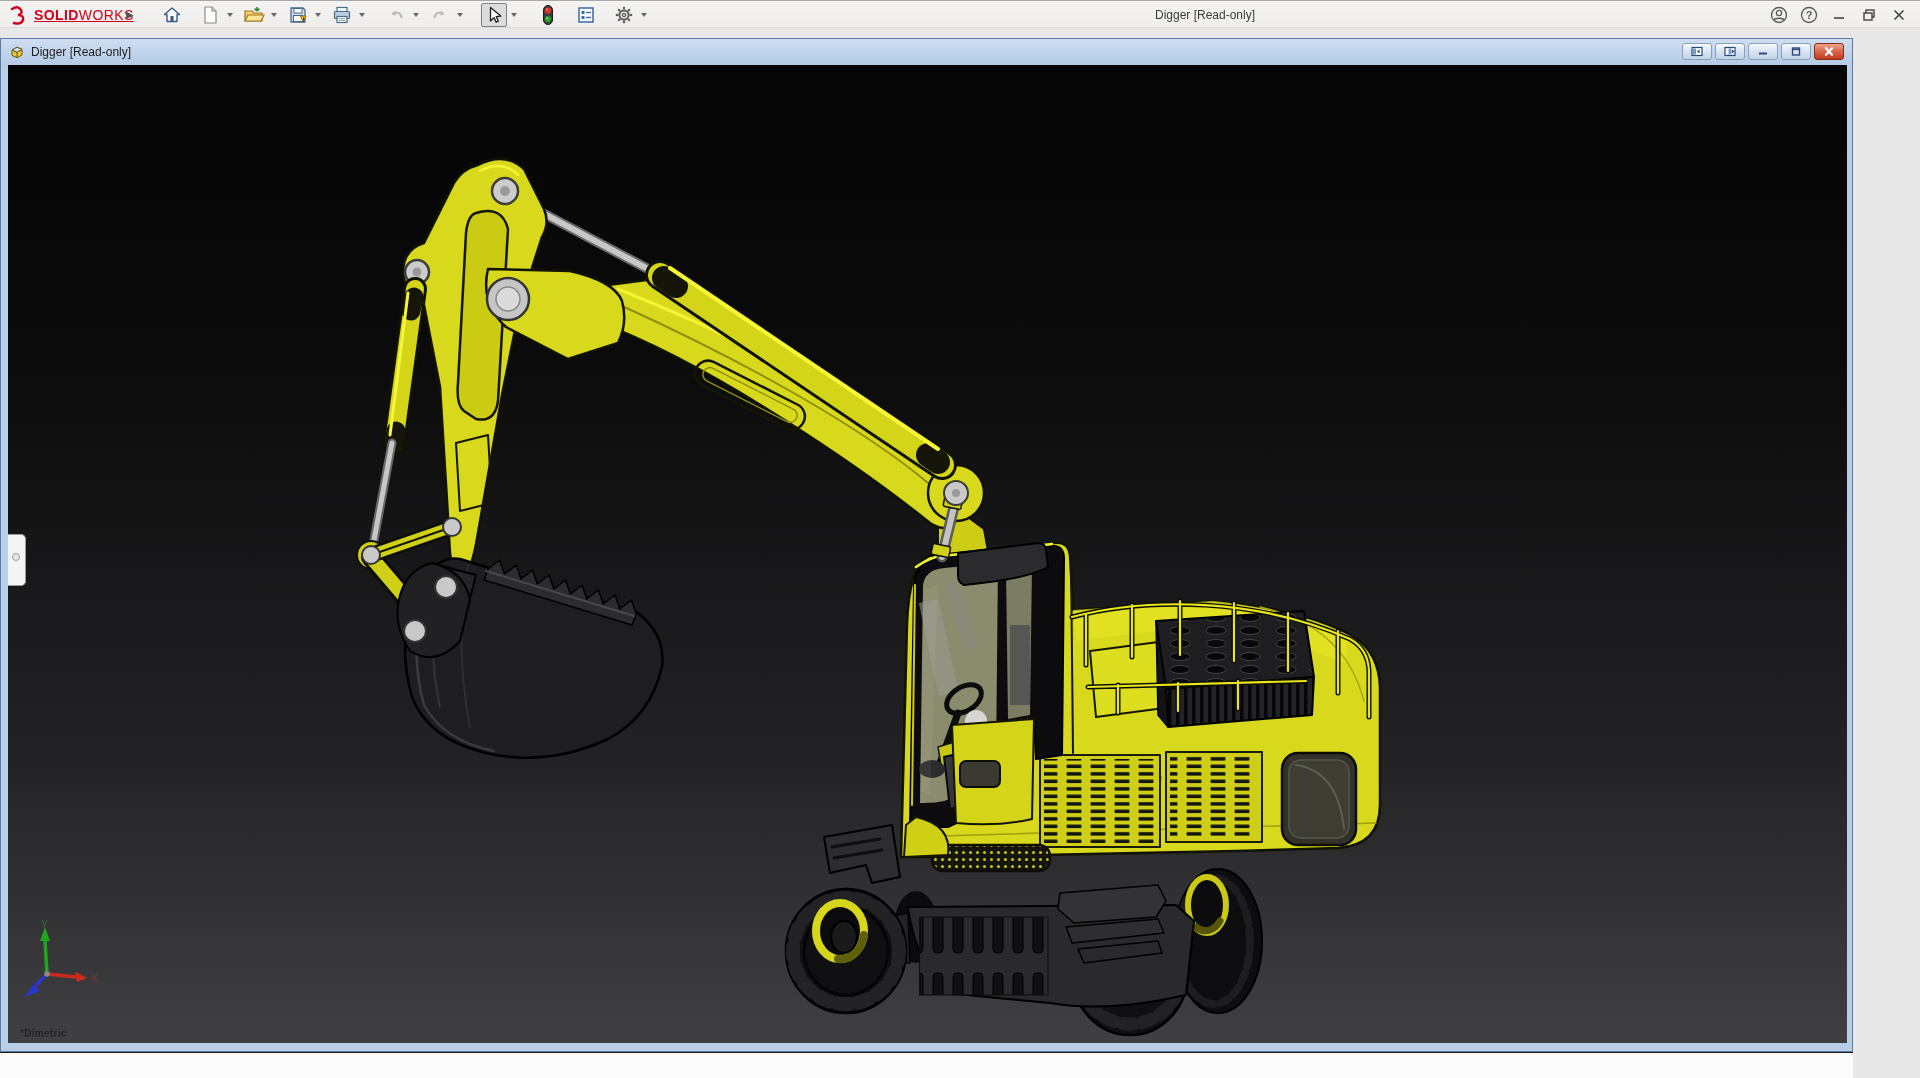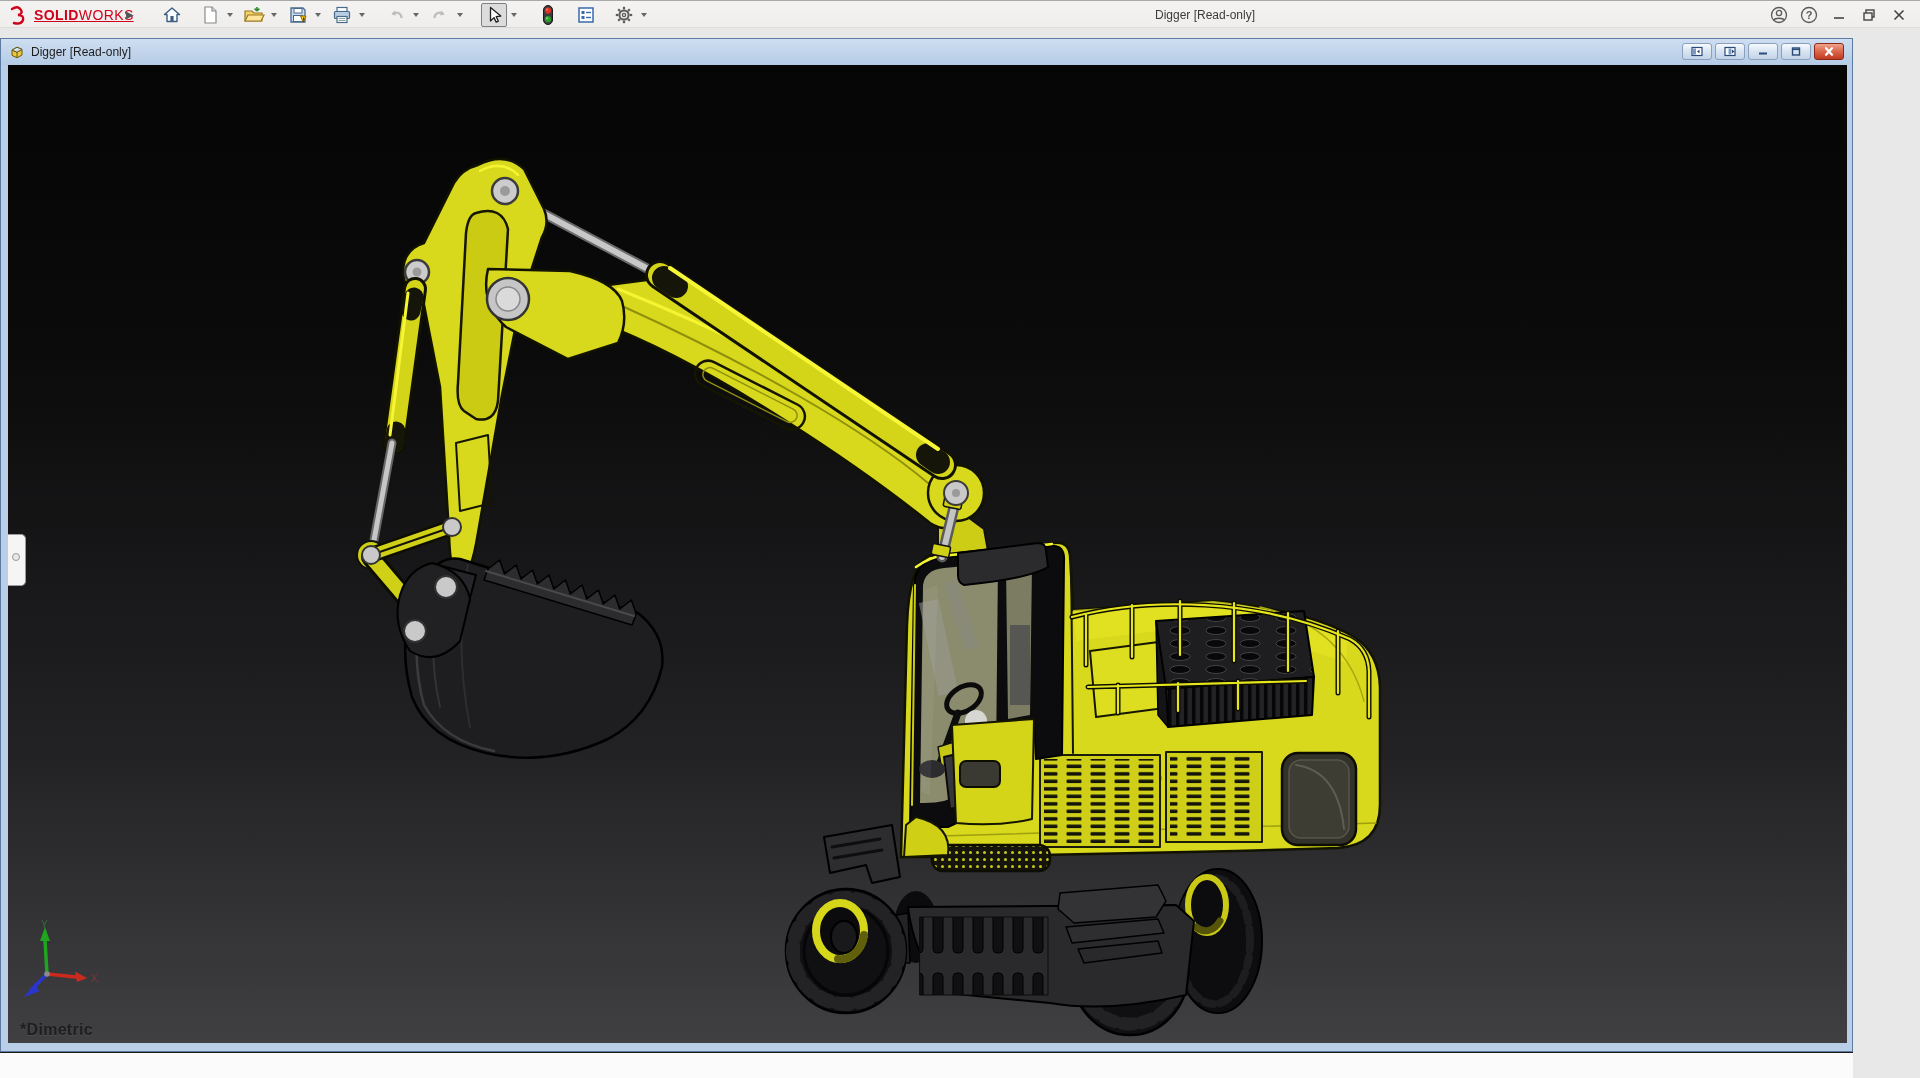--- a/index.html
+++ b/index.html
@@ -38,21 +38,21 @@
         background:linear-gradient(#f7fafd,#dbe6f2 45%,#c3d4e8);display:flex;align-items:center;justify-content:center;cursor:pointer;}
   .dbtn.close{background:linear-gradient(#f0a490,#dd6a4e 45%,#c23a22);border-color:#8c2a16;}
   .viewport{position:absolute;left:7px;top:26px;width:1839px;height:980px;
             background:linear-gradient(#050505,#0b0b0c 30%,#222224 70%,#404043);overflow:hidden;}
   .doc-bottom{position:absolute;left:0;bottom:0;width:100%;height:8px;background:#b9cfe8;}
 
   .fm-tab{position:absolute;left:0;top:469px;width:18px;height:52px;background:#f5f5f5;
           border:1px solid #9a9a9a;border-left:none;border-radius:0 5px 5px 0;cursor:pointer;}
   .fm-tab .dot{position:absolute;left:4px;top:18px;width:8px;height:8px;border:1px solid #9a9a9a;border-radius:50%;background:#e8e8e8;}
 
-  .view-label{position:absolute;left:12px;bottom:6px;font-size:16px;font-weight:bold;
+  .view-label{position:absolute;left:12px;bottom:6px;font-size:10px;font-weight:bold;
               color:#1e1e1e;text-shadow:0 1px 0 rgba(255,255,255,.07);letter-spacing:.3px;}
   .triad{position:absolute;left:14px;top:855px;width:90px;height:95px;}
 
   .right-gutter{position:absolute;left:1853px;top:28px;width:67px;height:1050px;background:#e9e8e8;}
   .statusbar{position:absolute;left:0;top:1053px;width:1853px;height:25px;background:#fbfbfb;}
 
   svg{display:block;}
   text{font-family:"Liberation Sans","DejaVu Sans",sans-serif;}
 </style>
 </head>

